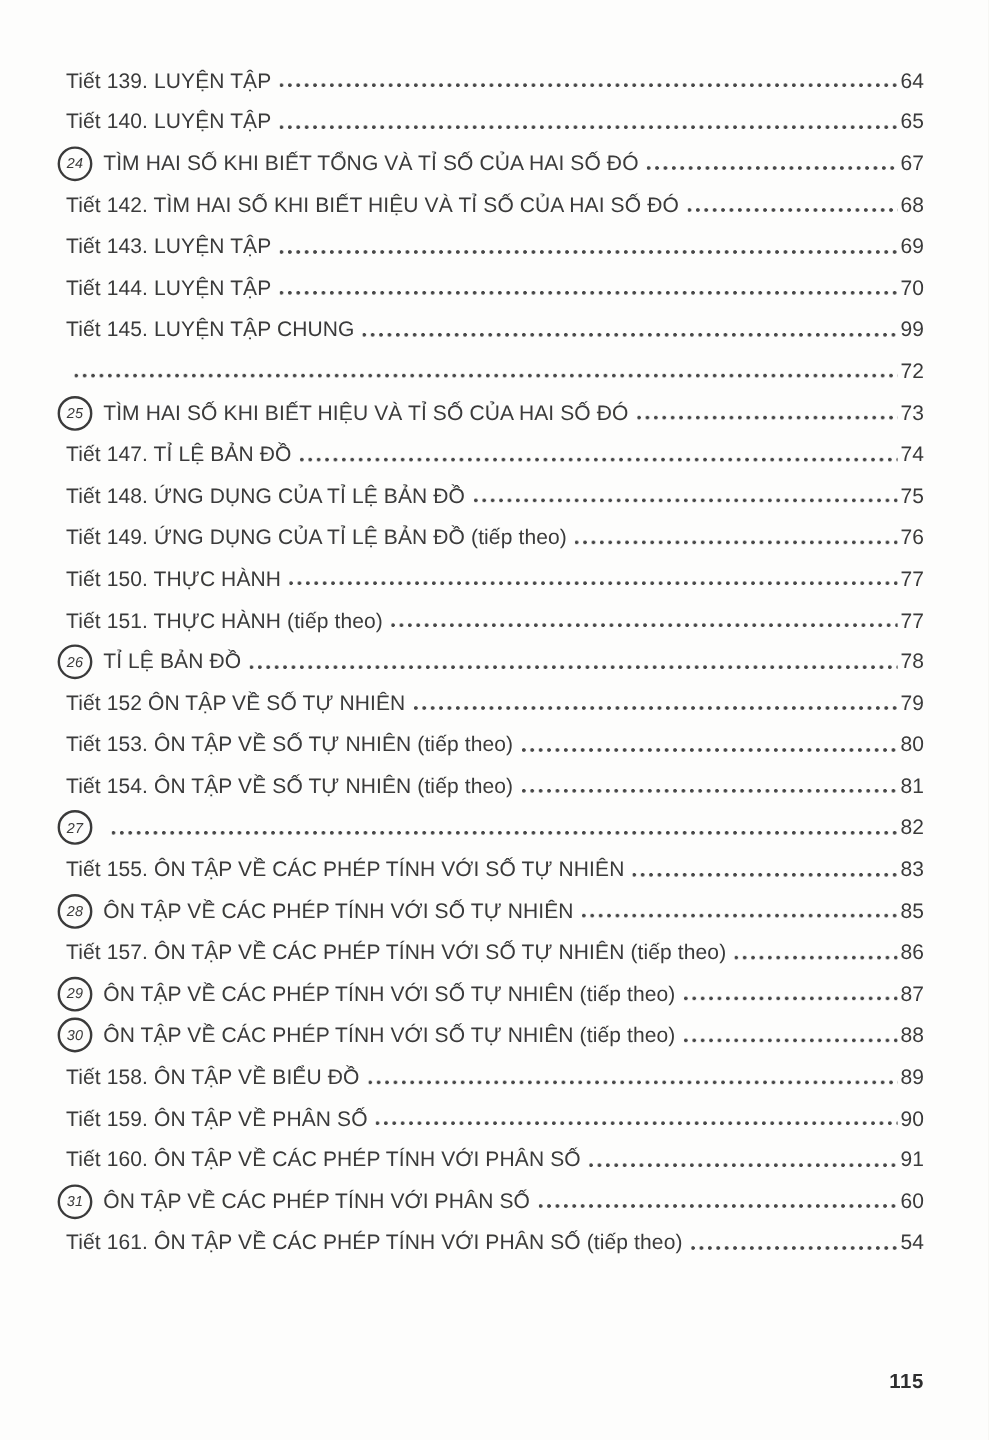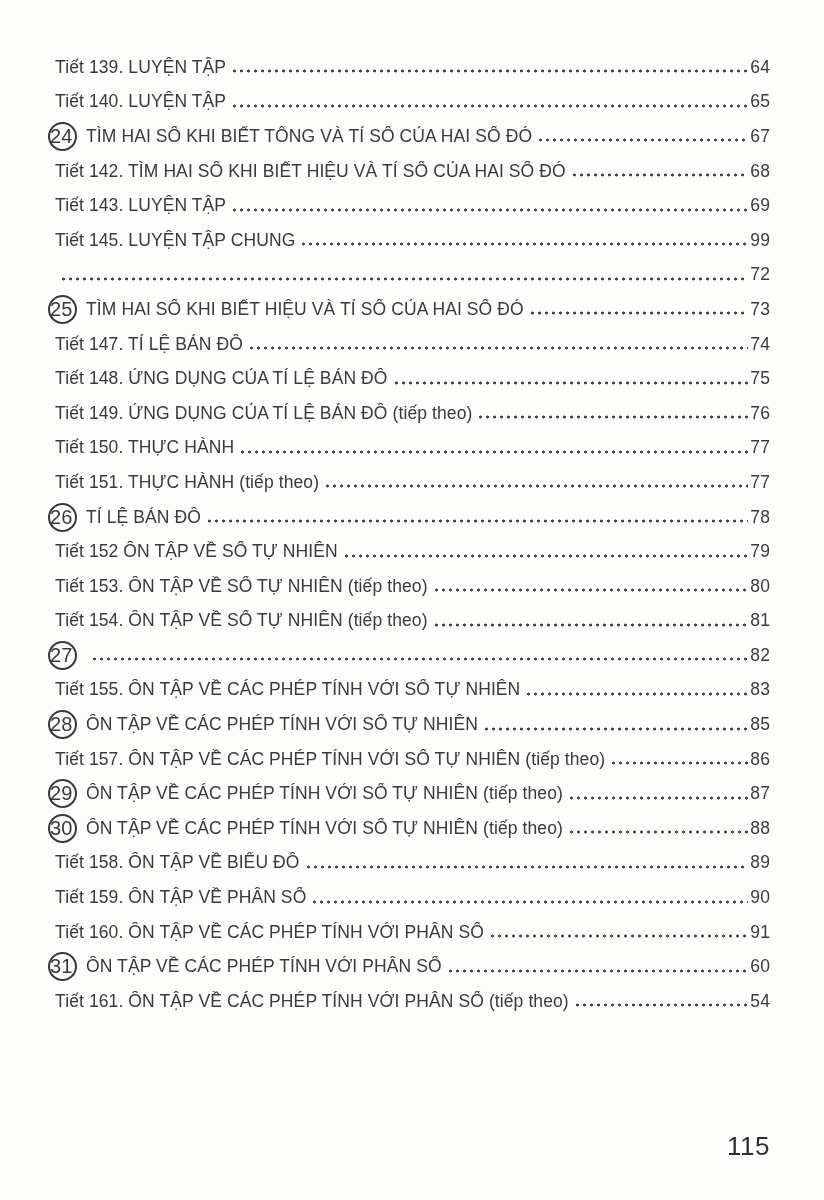--- a/index.html
+++ b/index.html
@@ -21,29 +21,31 @@
     align-items: center;
     height: 34.6px;
     font-size: 17.5px;
     letter-spacing: 0.1px;
     white-space: nowrap;
   }
   .chapter-badge {
     flex: 0 0 auto;
     display: inline-flex;
     align-items: center;
+    justify-content: center;
     width: 29px;
     height: 29px;
     border: 2.2px solid #3a3a3a;
     border-radius: 50%;
     margin-right: 9px;
     margin-left: -7px;
     box-sizing: border-box;
-    font-size: 20px;
+    font-size: 12px;
     font-weight: 500;
+    font-style: italic;
   }
   .entry-label {
     flex: 0 1 auto;
     overflow: hidden;
     font-weight: 500;
   }
   .leader {
     flex: 1 1 0;
     min-width: 12px;
     height: 6px;
@@ -54,23 +56,23 @@
     background-repeat: repeat-x;
   }
   .entry-page {
     flex: 0 0 auto;
     font-weight: 500;
   }
   .footer-page-number {
     position: absolute;
     right: 54px;
     bottom: 38px;
-    font-size: 26px;
+    font-size: 17px;
     color: #2e2e2e;
-    font-weight: 400;
+    font-weight: 700;
     letter-spacing: 0.5px;
     text-align: center;
   }
 </style>
 </head>
 <body>
 
 <div class="page">
   <div class="toc-list">
   <div class="toc-row">
@@ -104,20 +106,26 @@
     <span class="entry-page">68</span>
   </div>
 
   <div class="toc-row">
 
     <span class="entry-label">Tiết 143. LUYỆN TẬP</span>
     <span class="leader"></span>
     <span class="entry-page">69</span>
   </div>
 
+  <div class="toc-row">
+
+    <span class="entry-label">Tiết 144. LUYỆN TẬP</span>
+    <span class="leader"></span>
+    <span class="entry-page">70</span>
+  </div>
 
   <div class="toc-row">
 
     <span class="entry-label">Tiết 145. LUYỆN TẬP CHUNG</span>
     <span class="leader"></span>
     <span class="entry-page">99</span>
   </div>
 
   <div class="toc-row">
 

